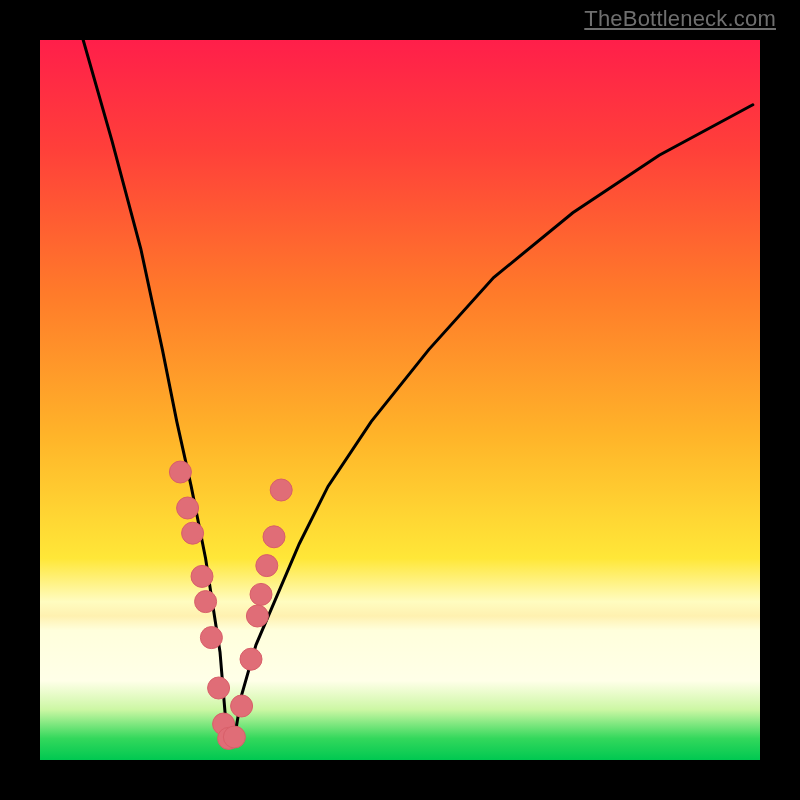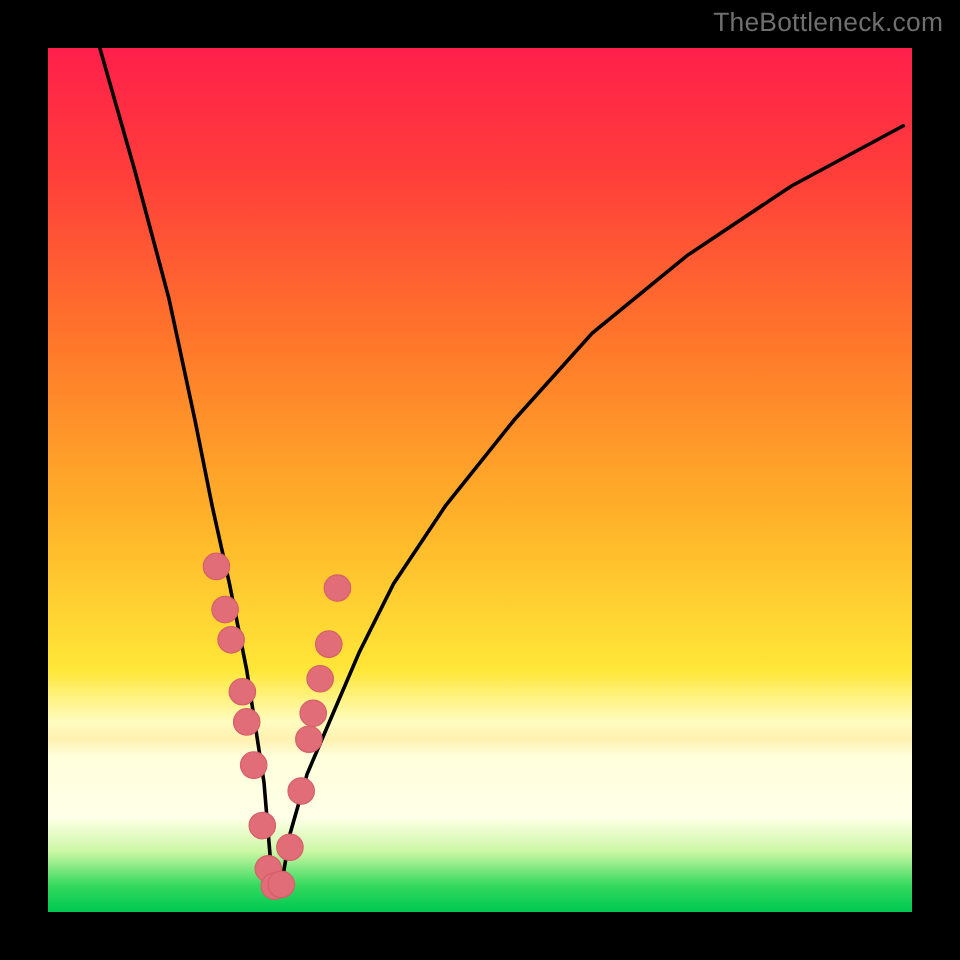--- a/index.html
+++ b/index.html
@@ -45,25 +45,26 @@
   svg.curve {
     position: absolute;
     left: 0;
     top: 0;
     width: 720px;
     height: 720px;
   }
   .watermark {
     position: absolute;
     top: 6px;
-    right: 14px;
+    right: 24px;
     color: #6f6f6f;
     font-size: 22px;
     letter-spacing: 0.2px;
     user-select: none;
+    text-decoration: underline;
   }
 </style>
 </head>
 <body>
 
 <div class="frame">
 
   <div class="watermark">TheBottleneck.com</div>
 
   <div class="plot-area">

